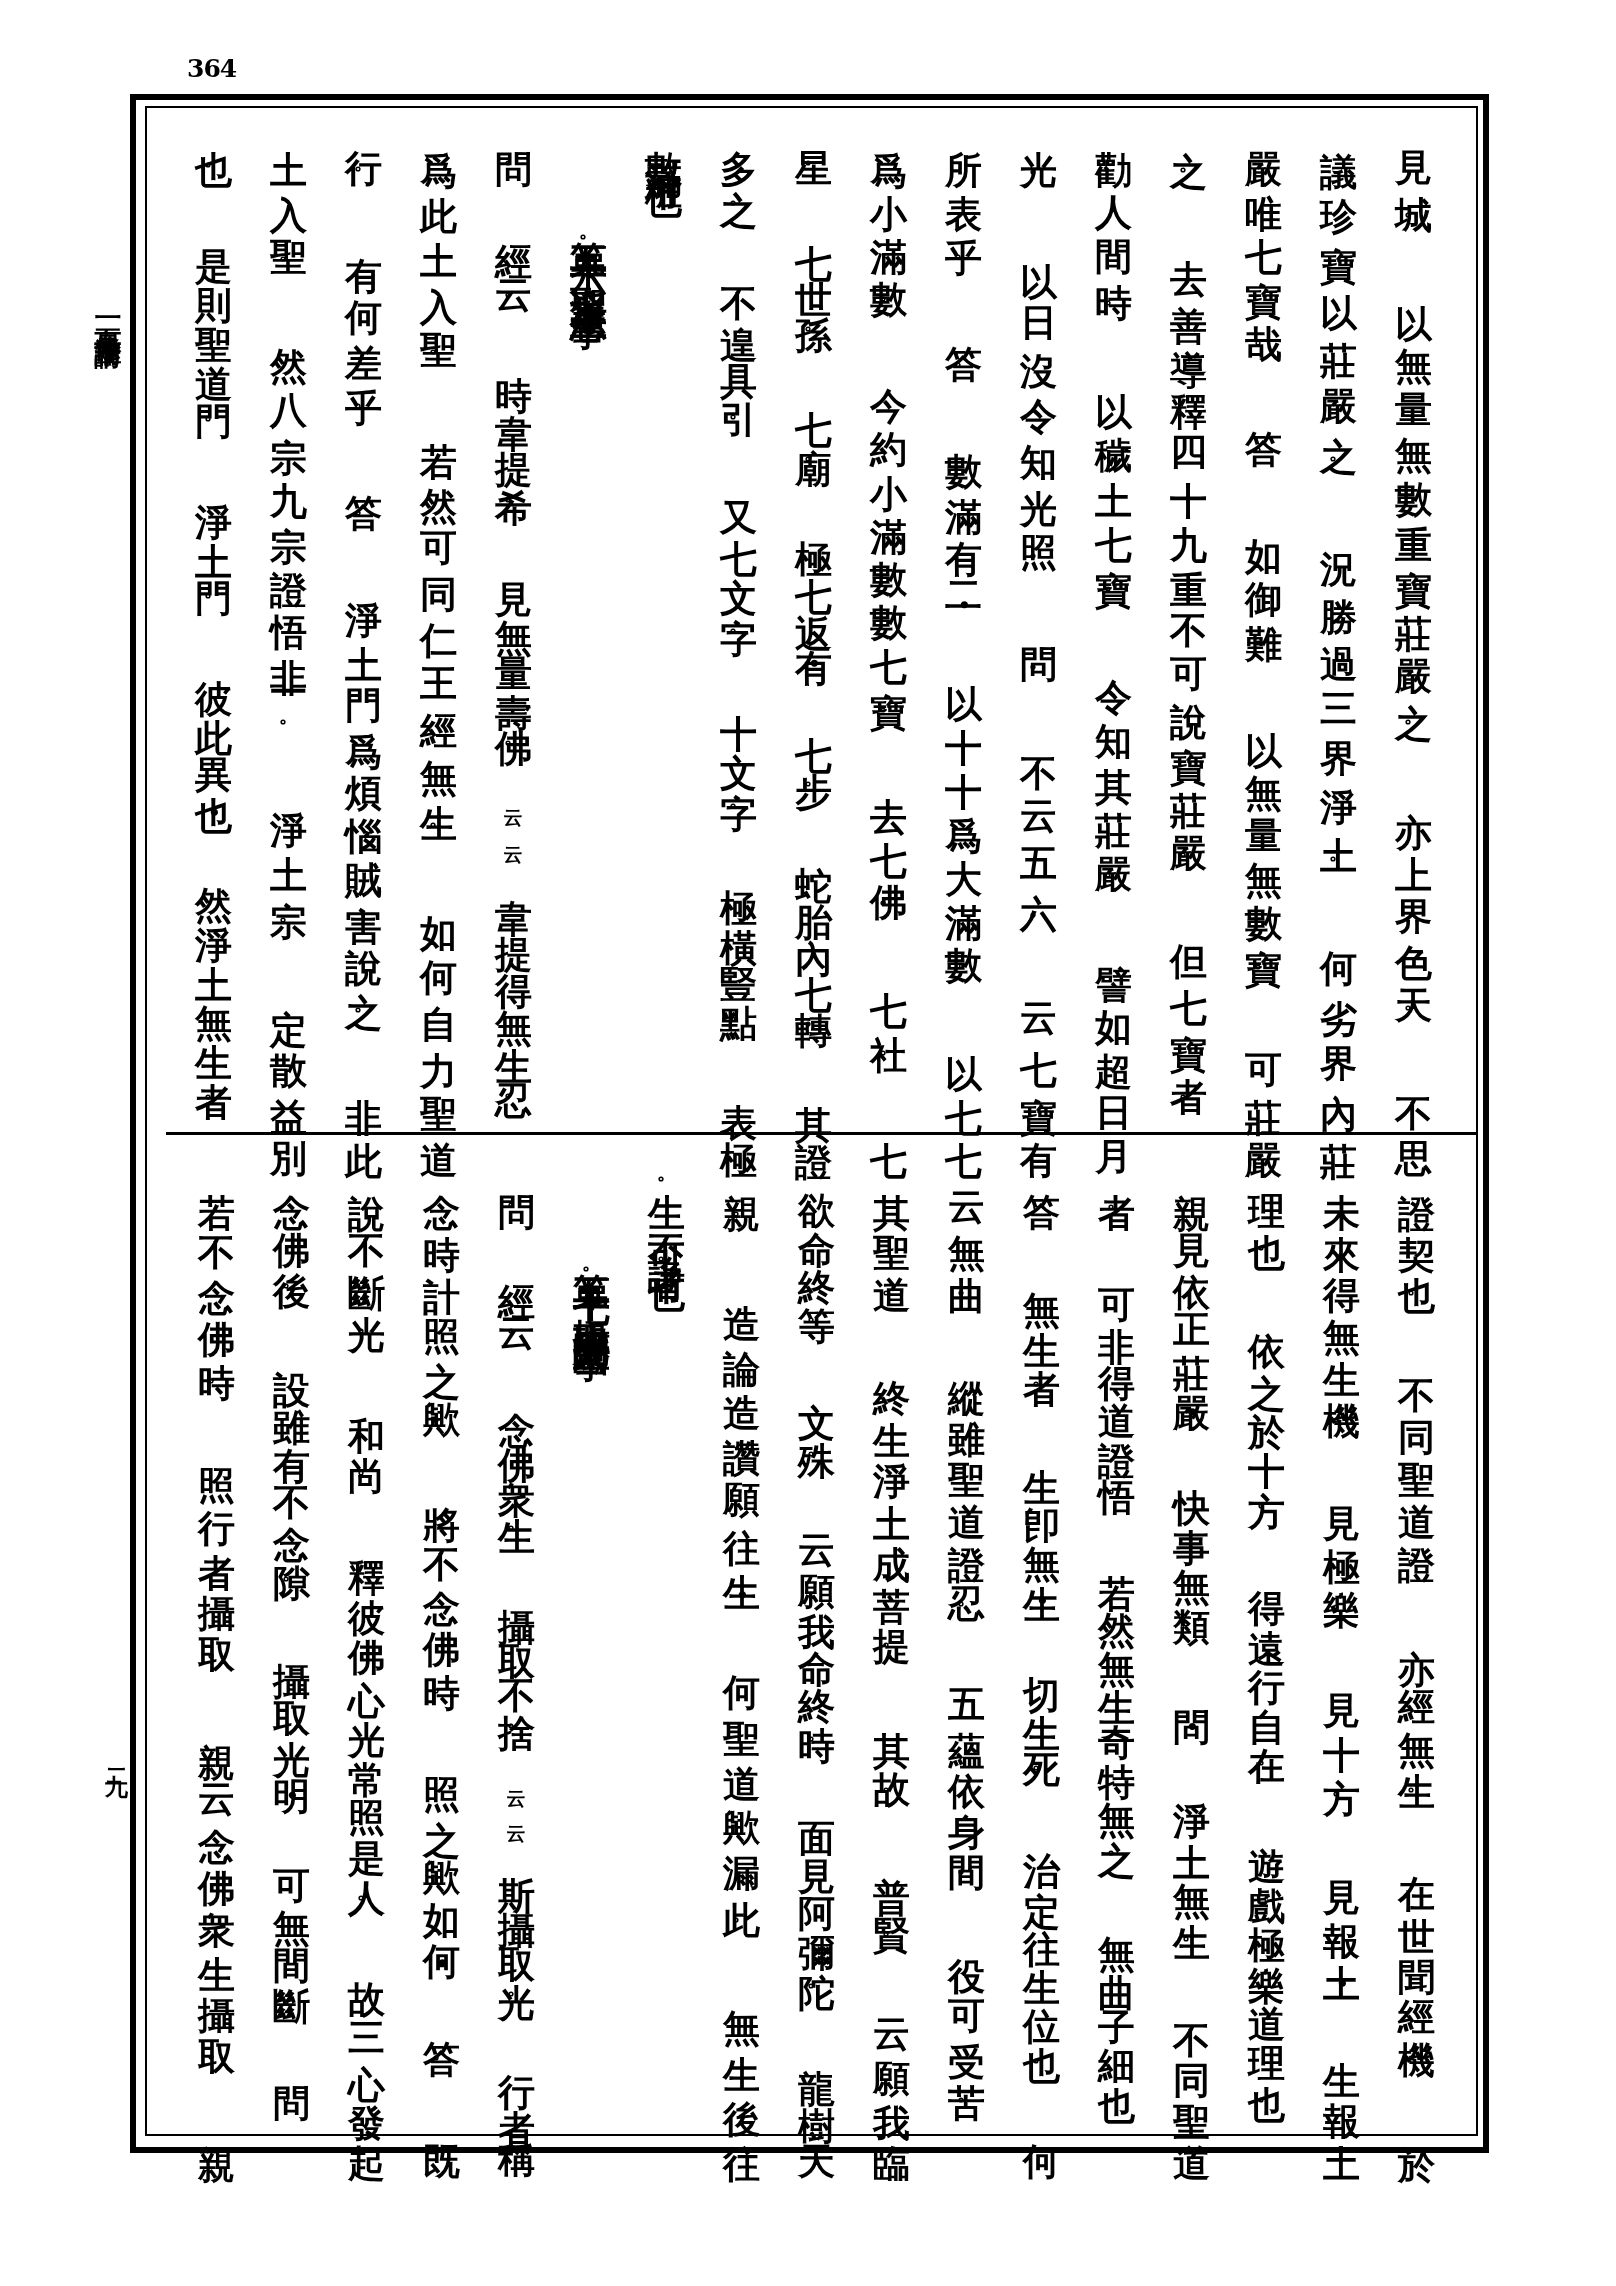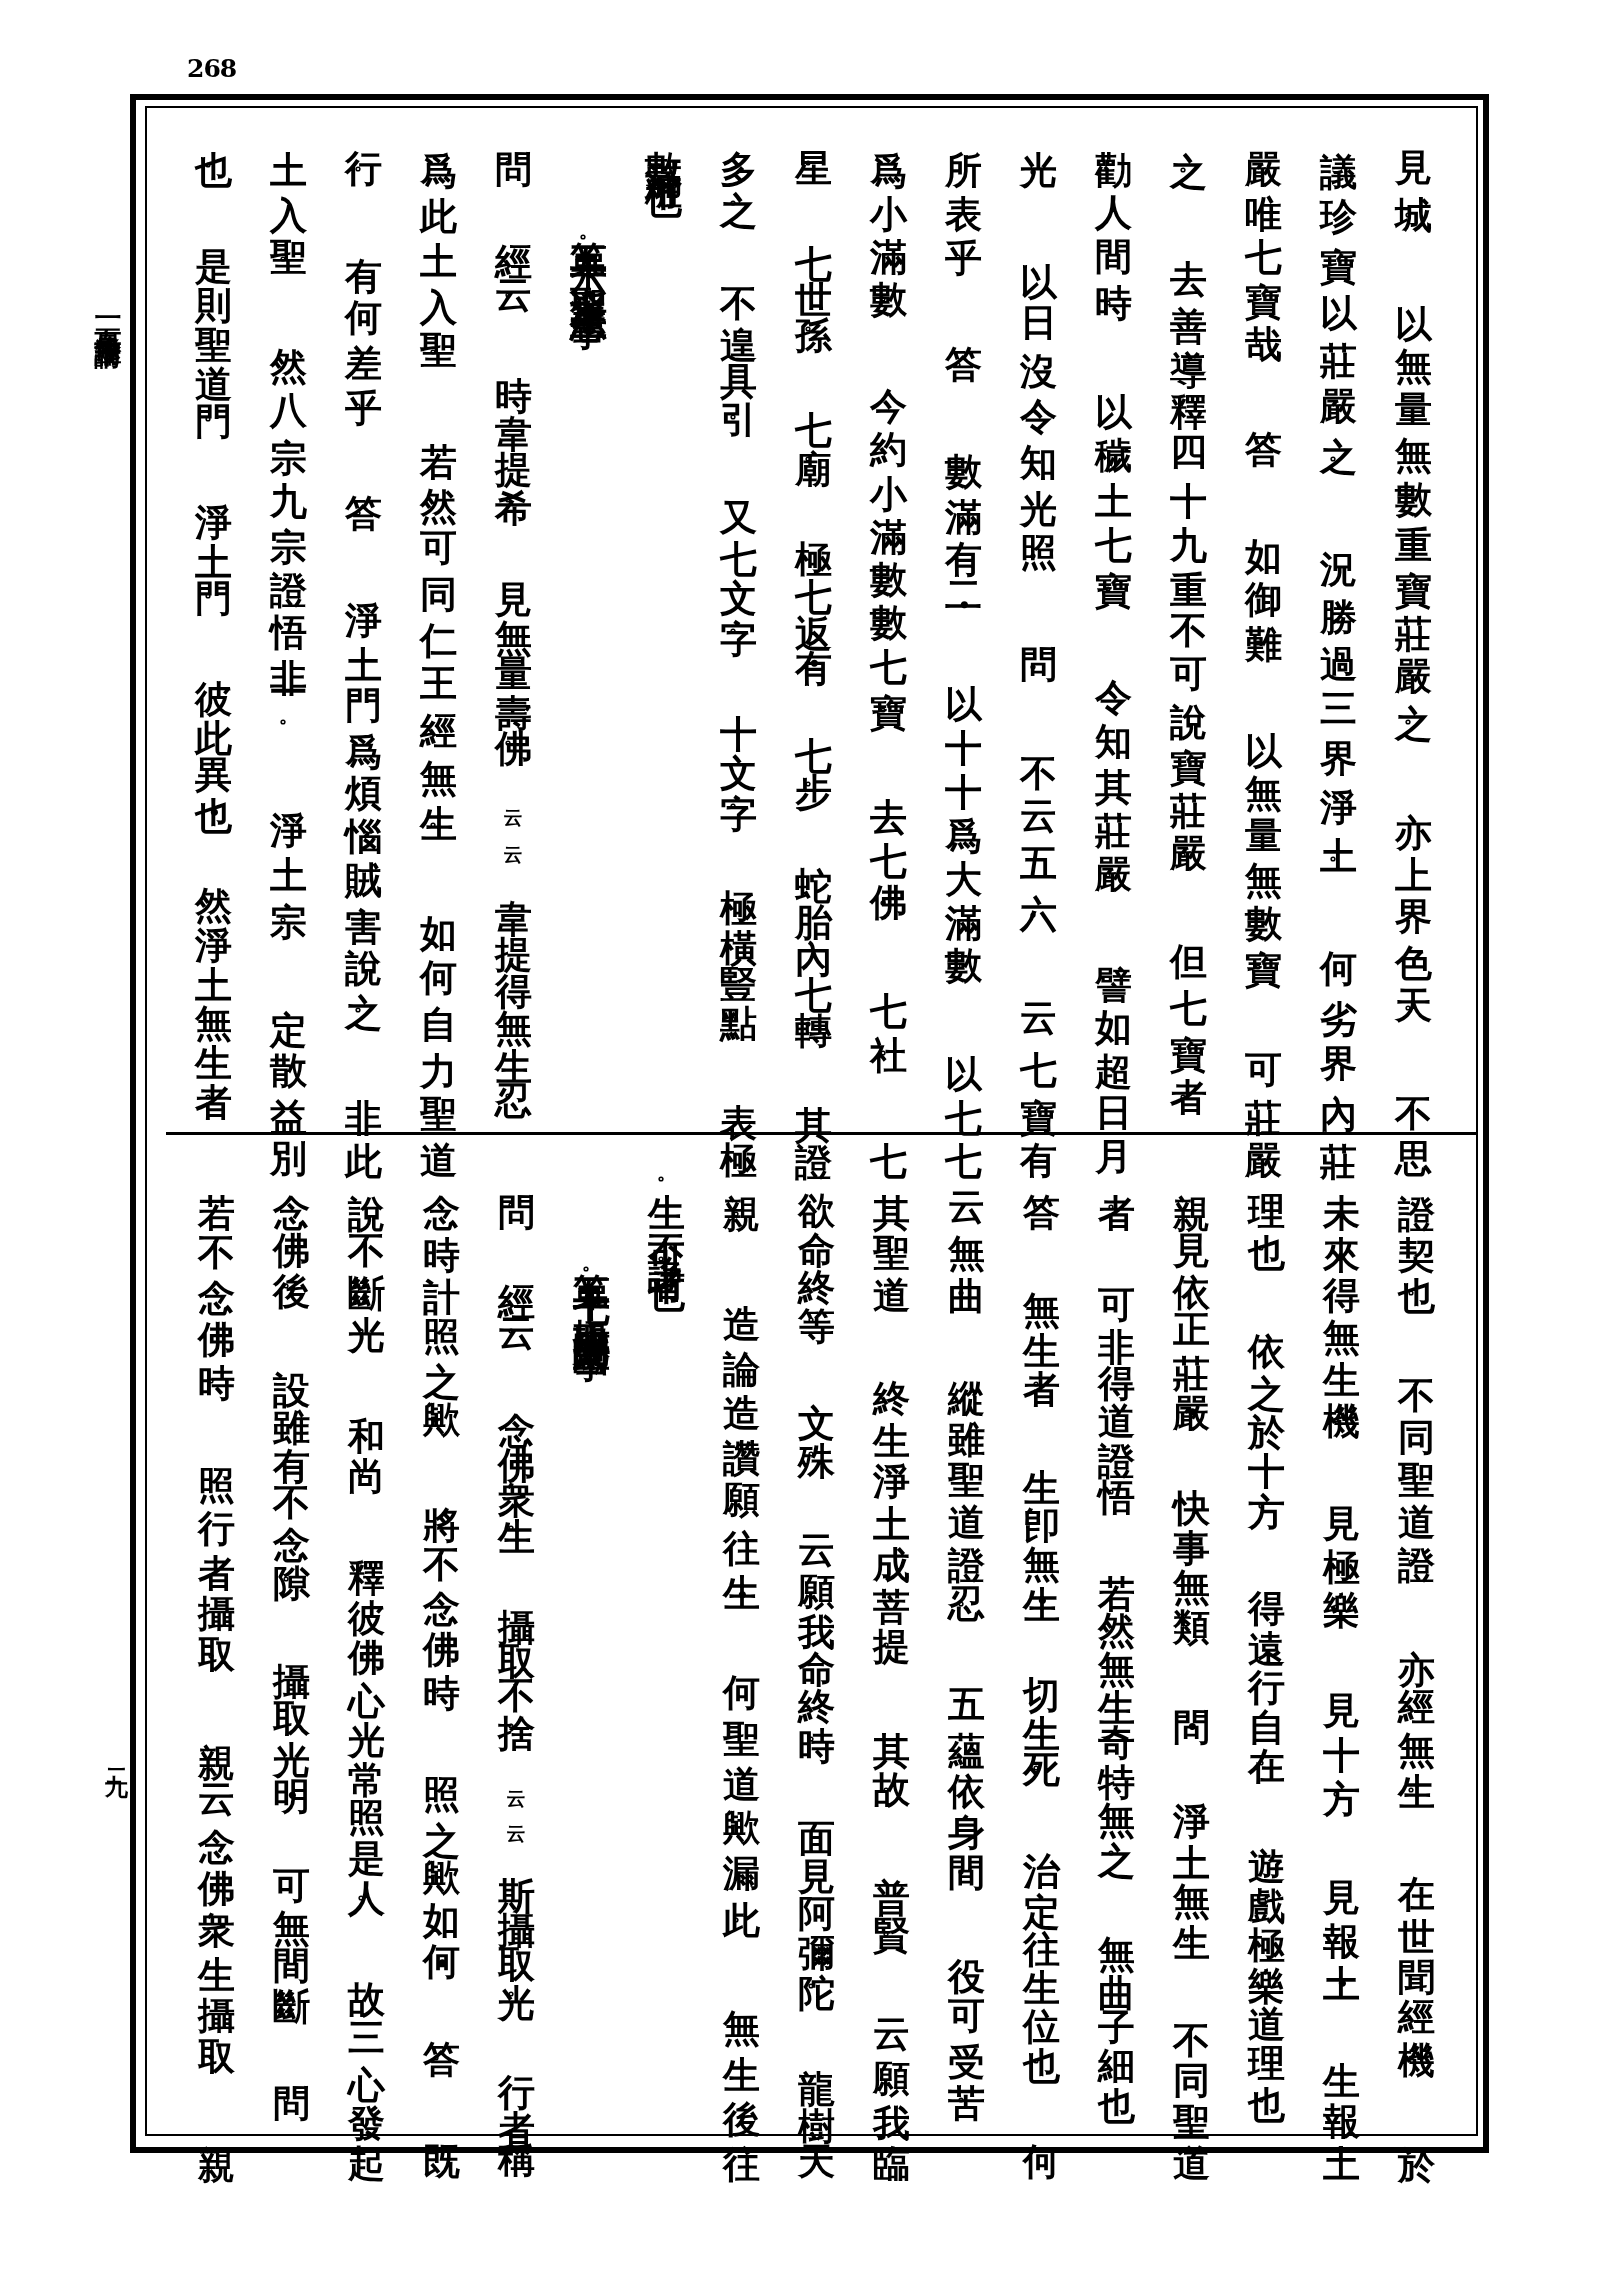--- a/index.html
+++ b/index.html
@@ -69,21 +69,21 @@
   .vcol.short { text-align: start; letter-spacing: 10px; }
   .vcol.heading { text-align: start; letter-spacing: 5px; }
   #upper .vcol.heading { padding-top: 91px; }
   #lower .vcol.heading { padding-top: 80px; }
   .p { font-size: 0.55em; }
   .note { font-size: 19px; margin: 0 4px; }
 </style>
 </head>
 <body>
 
-<div class="abs page-number">268</div>
+<div class="abs page-number">364</div>
 <div class="abs running-title">一夏百條論講下</div>
 <div class="abs folio">二九</div>
 
 <div class="abs frame-outer"></div>
 <div class="abs frame-inner"></div>
 <div class="abs divider"></div>
 
 <div class="section" id="upper">
   <div class="vcol full"><span class="vt">見城<span class="p">。</span>以無量無數重寶莊嚴之<span class="p">。</span>亦上界色天<span class="p">。</span>不思</span></div>
   <div class="vcol full"><span class="vt">議珍寶以莊嚴之<span class="p">。</span>況勝過三界淨土<span class="p">。</span>何劣界內莊</span></div>

